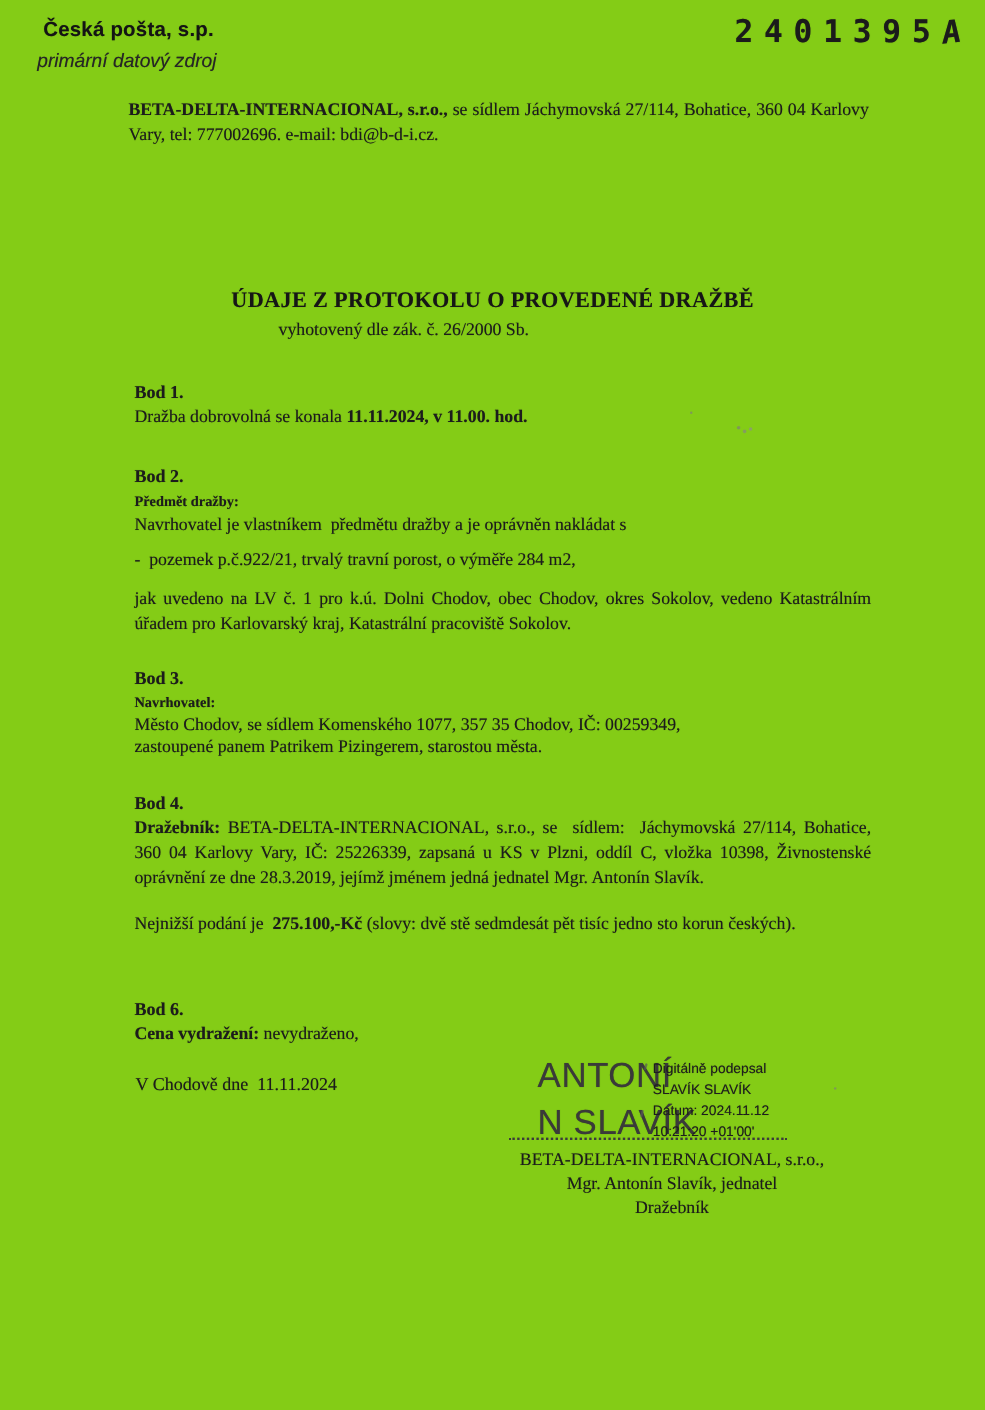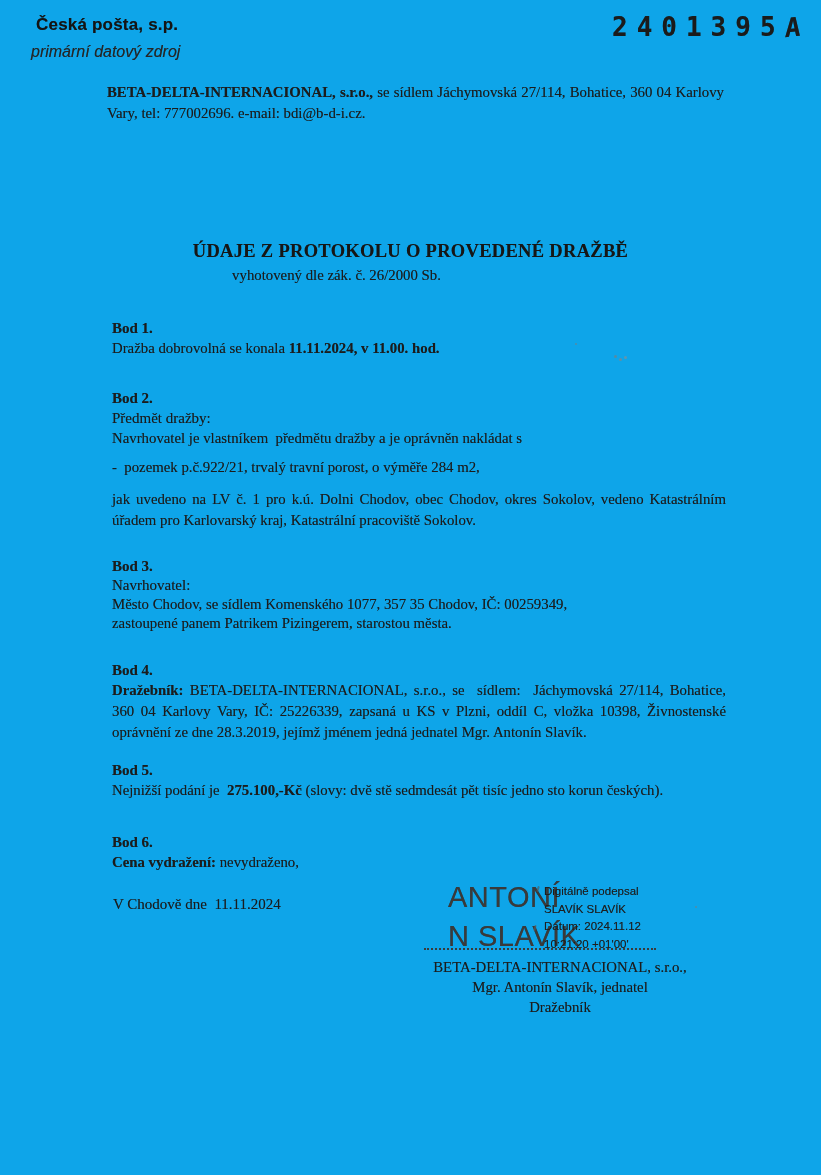--- a/index.html
+++ b/index.html
@@ -1,19 +1,19 @@
 <!DOCTYPE html>
 <html><head>
 <meta charset="utf-8">
 <style>
   html, body { margin:0; padding:0; background:#ffffff; }
   .page {
     position:relative;
     width:821px; height:1175px;
-    background:#0ea5e9;
+    background:#84cc16;
     font-family:"Liberation Serif", serif;
     color:#1c1c1c;
     overflow:hidden;
     text-shadow:0 0 .6px rgba(25,25,25,.5);
   }
   .abs { position:absolute; }
   p { margin:0; }
   .prewrap { white-space:pre-wrap; }
 
   
@@ -51,21 +51,21 @@
   }
   .doc-subtitle {
     left:0; top:267px; width:673px;
     text-align:center; font-size:14.8px;
   }
 
   
   .sec { width:614px; font-size:14.8px; }
   .sec .label { font-weight:bold; font-size:15px; line-height:20px; }
   .sec .line  { line-height:20px; }
-  .sec .heading { font-weight:normal; font-size:15px; line-height:20px; }
+  .sec .heading { font-weight:bold; font-size:12px; line-height:20px; }
   .sec .just { text-align:justify; line-height:21px; }
   .bod1 { left:112px; top:318px; }
   .bod2 { left:112px; top:388px; }
   .bod2 .bullet { margin-top:9px; line-height:20px; }
   .bod2 .para { margin-top:12px; }
   .bod3 { left:112px; top:557px; }
   .bod3 .line, .bod3 .label, .bod3 .heading { line-height:19px; }
   .bod4 { left:112px; top:660px; }
   .bod5 { left:112px; top:760px; }
   .bod6 { left:112px; top:833px; }
@@ -132,21 +132,20 @@
     <p class="line">Město Chodov, se sídlem Komenského 1077, 357 35 Chodov, IČ: 00259349,</p>
     <p class="line">zastoupené panem Patrikem Pizingerem, starostou města.</p>
   </div>
 
   <div class="abs sec bod4">
     <p class="label">Bod 4.</p>
     <p class="just prewrap"><b>Dražebník:</b><span> BETA-DELTA-INTERNACIONAL, s.r.o., se  sídlem:  Jáchymovská 27/114, Bohatice, 360 04 Karlovy Vary, IČ: 25226339, zapsaná u KS v Plzni, oddíl C, vložka 10398, Živnostenské oprávnění ze dne 28.3.2019, jejímž jménem jedná jednatel Mgr. Antonín Slavík.</span></p>
   </div>
 
   <div class="abs sec bod5">
-    <p class="label">Bod 5.</p>
     <p class="line prewrap"><span>Nejnižší podání je  </span><b>275.100,-Kč</b><span> (slovy: dvě stě sedmdesát pět tisíc jedno sto korun českých).</span></p>
   </div>
 
   <div class="abs sec bod6">
     <p class="label">Bod 6.</p>
     <p class="line prewrap"><b>Cena vydražení:</b><span> nevydraženo,</span></p>
   </div>
 
   <p class="abs place-date prewrap">V Chodově dne  11.11.2024</p>
 

